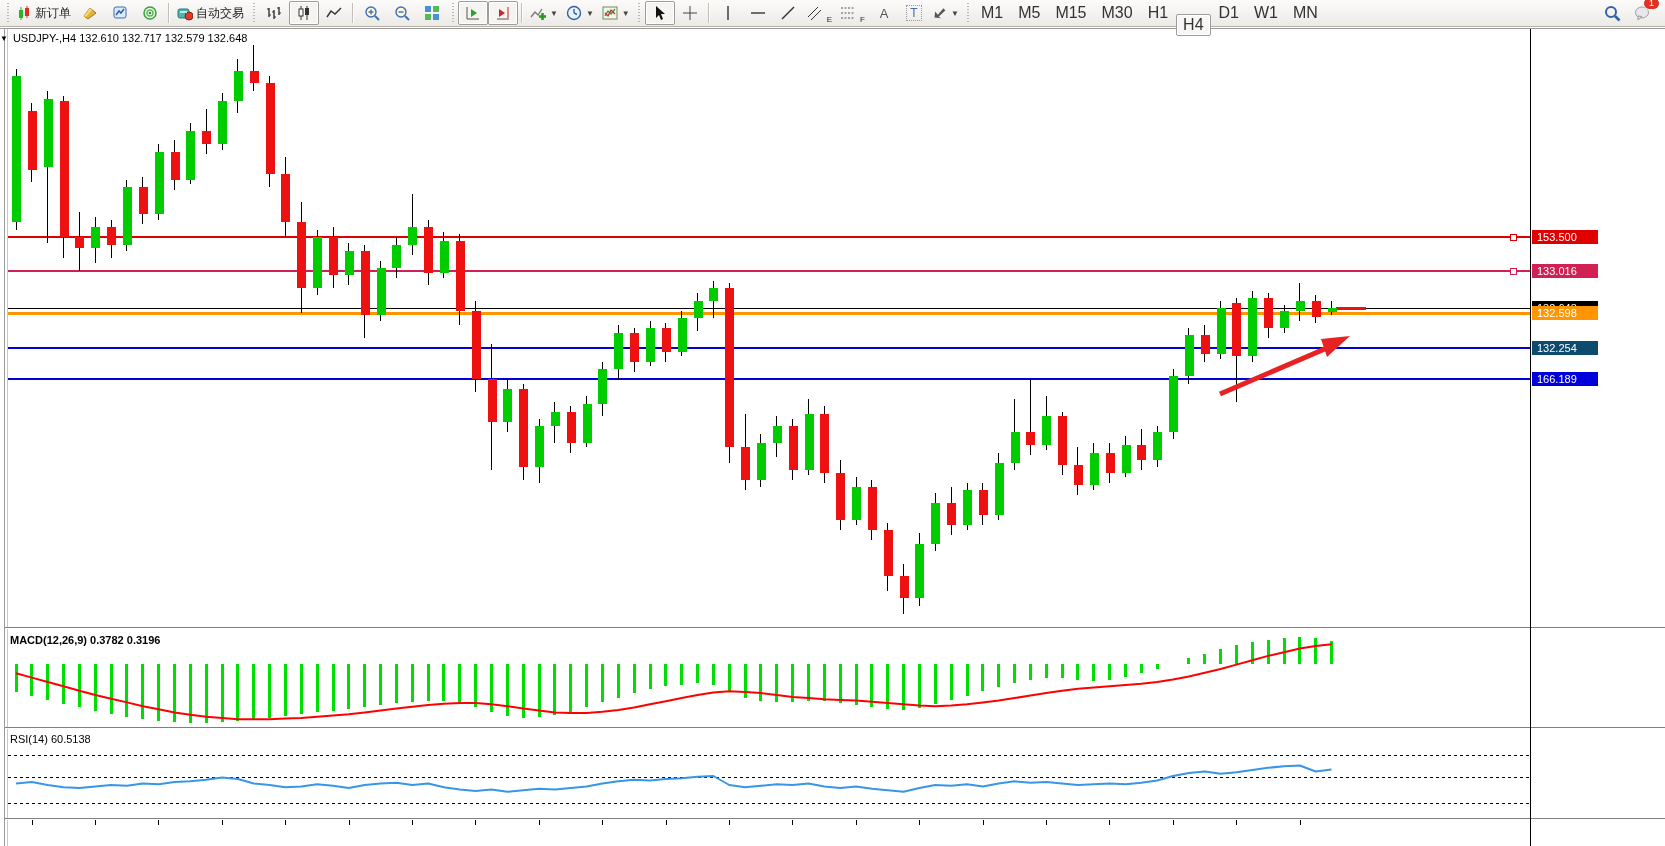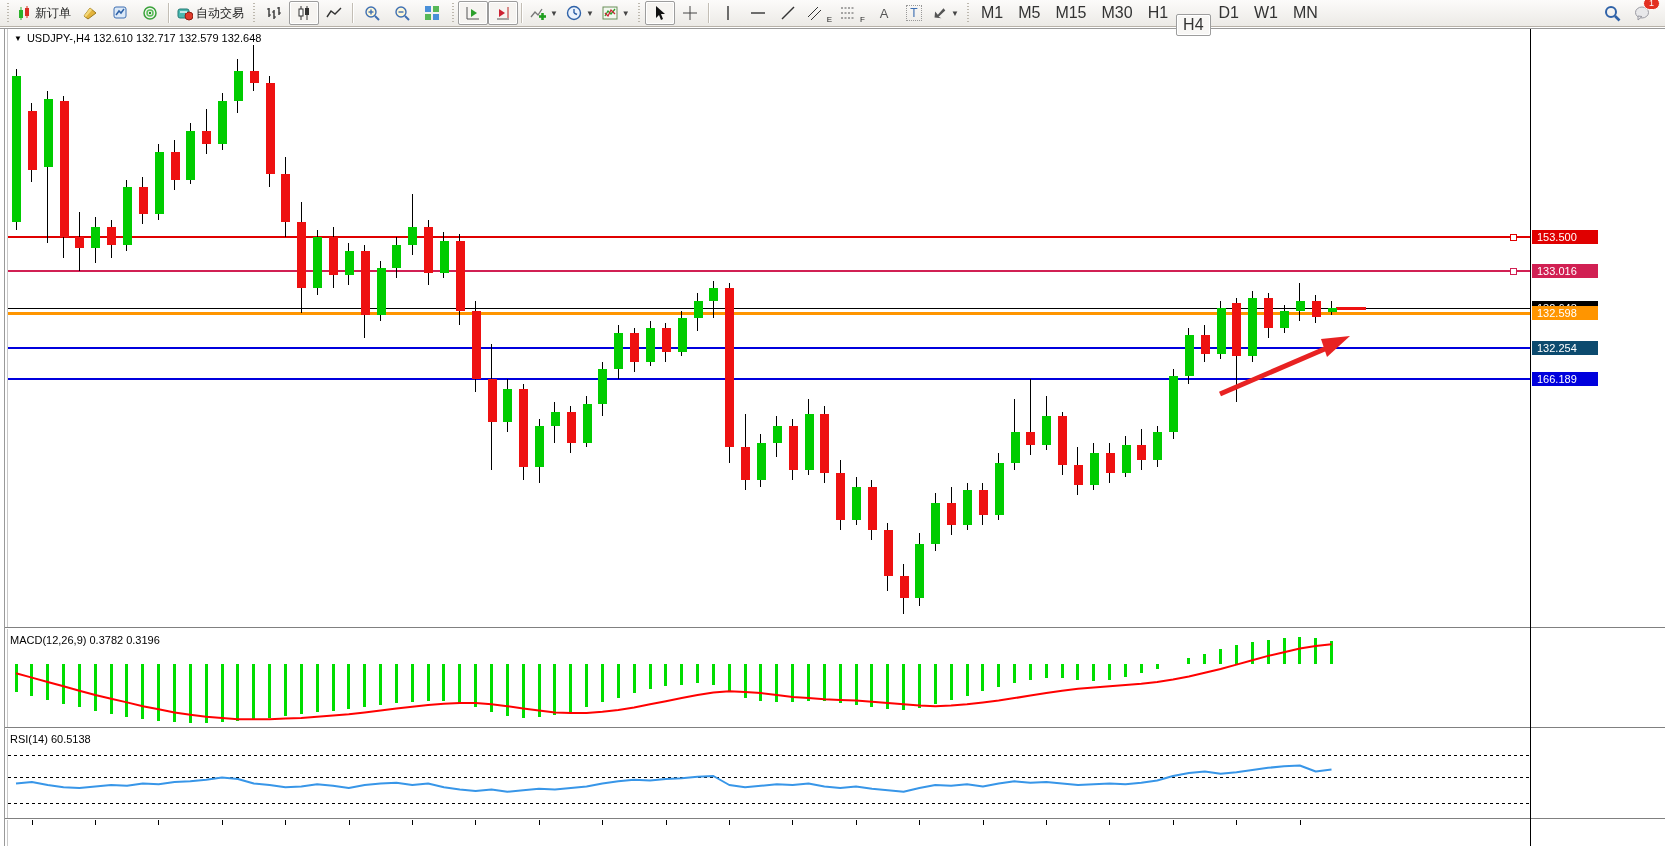--- a/index.html
+++ b/index.html
@@ -22,21 +22,21 @@
   .tb-btn svg{display:block;}
   .tf-btn{height:20px;padding:0 6px;display:flex;align-items:center;border:1px solid transparent;
     font-size:16px;color:#333;border-radius:2px;}
   .tf-btn.active{background:#f8f7f5;border:1px solid #9d9d9d;box-shadow:inset 0 0 0 1px #fff;margin-top:24px;}
   .tb-spacer{flex:1;}
   .badge{position:absolute;right:-4px;top:-5px;background:#e33022;color:#fff;border-radius:8px;
     font-size:9px;min-width:11px;height:11px;line-height:11px;text-align:center;padding:0 2px;border:1px solid #fff;}
 
   
   .overlay-label{position:absolute;font-size:11px;color:#000;white-space:nowrap;z-index:10;}
-  .chart-title{position:absolute;left:14px;top:32px;font-size:11px;color:#000;z-index:10;}
+  .chart-title{position:absolute;left:0;top:32px;font-size:11px;color:#000;z-index:10;}
   .chart-title .tri{font-size:8px;margin-right:5px;vertical-align:1px;}
   .axis-label{position:absolute;font-size:11px;color:#000;white-space:nowrap;}
   .px-tag{position:absolute;left:1532px;width:66px;height:14px;line-height:14px;
     color:#fff;font-size:11px;padding-left:5px;box-sizing:border-box;z-index:6;}
   .date-label{position:absolute;top:829px;width:90px;margin-left:-45px;text-align:center;
     font-size:11px;color:#000;white-space:nowrap;}
   svg#chart-svg{position:absolute;inset:0;z-index:1;}
 </style>
 </head>
 <body>
@@ -648,21 +648,21 @@
       <line x1="919.6" y1="820" x2="919.6" y2="825" stroke="#000" stroke-width="1" shape-rendering="crispEdges"></line>
       <line x1="983" y1="820" x2="983" y2="825" stroke="#000" stroke-width="1" shape-rendering="crispEdges"></line>
       <line x1="1046.4" y1="820" x2="1046.4" y2="825" stroke="#000" stroke-width="1" shape-rendering="crispEdges"></line>
       <line x1="1109.8" y1="820" x2="1109.8" y2="825" stroke="#000" stroke-width="1" shape-rendering="crispEdges"></line>
       <line x1="1173.2" y1="820" x2="1173.2" y2="825" stroke="#000" stroke-width="1" shape-rendering="crispEdges"></line>
       <line x1="1236.6" y1="820" x2="1236.6" y2="825" stroke="#000" stroke-width="1" shape-rendering="crispEdges"></line>
       <line x1="1300" y1="820" x2="1300" y2="825" stroke="#000" stroke-width="1" shape-rendering="crispEdges"></line>
     </svg>
 
   <div class="chart-title"><span class="tri">▼</span><span>USDJPY-,H4  132.610 132.717 132.579 132.648</span></div>
-  <div class="overlay-label" style="left:10px;top:634px;">MACD(12,26,9) 0.3782 0.3196</div>
+  <div class="overlay-label" style="left:10px;top:634px;font-weight:bold;">MACD(12,26,9) 0.3782 0.3196</div>
   <div class="overlay-label" style="left:10px;top:733px;">RSI(14) 60.5138</div>
 
   <div id="price-axis">
       <div class="axis-label" style="left: 1537px; top: 25.395px;">135.385</div>
       <div class="axis-label" style="left: 1537px; top: 58.725px;">135.055</div>
       <div class="axis-label" style="left: 1537px; top: 91.55px;">134.730</div>
       <div class="axis-label" style="left: 1537px; top: 124.375px;">134.405</div>
       <div class="axis-label" style="left: 1537px; top: 157.2px;">134.080</div>
       <div class="axis-label" style="left: 1537px; top: 190.025px;">133.755</div>
       <div class="axis-label" style="left: 1537px; top: 222.85px;">133.430</div>

